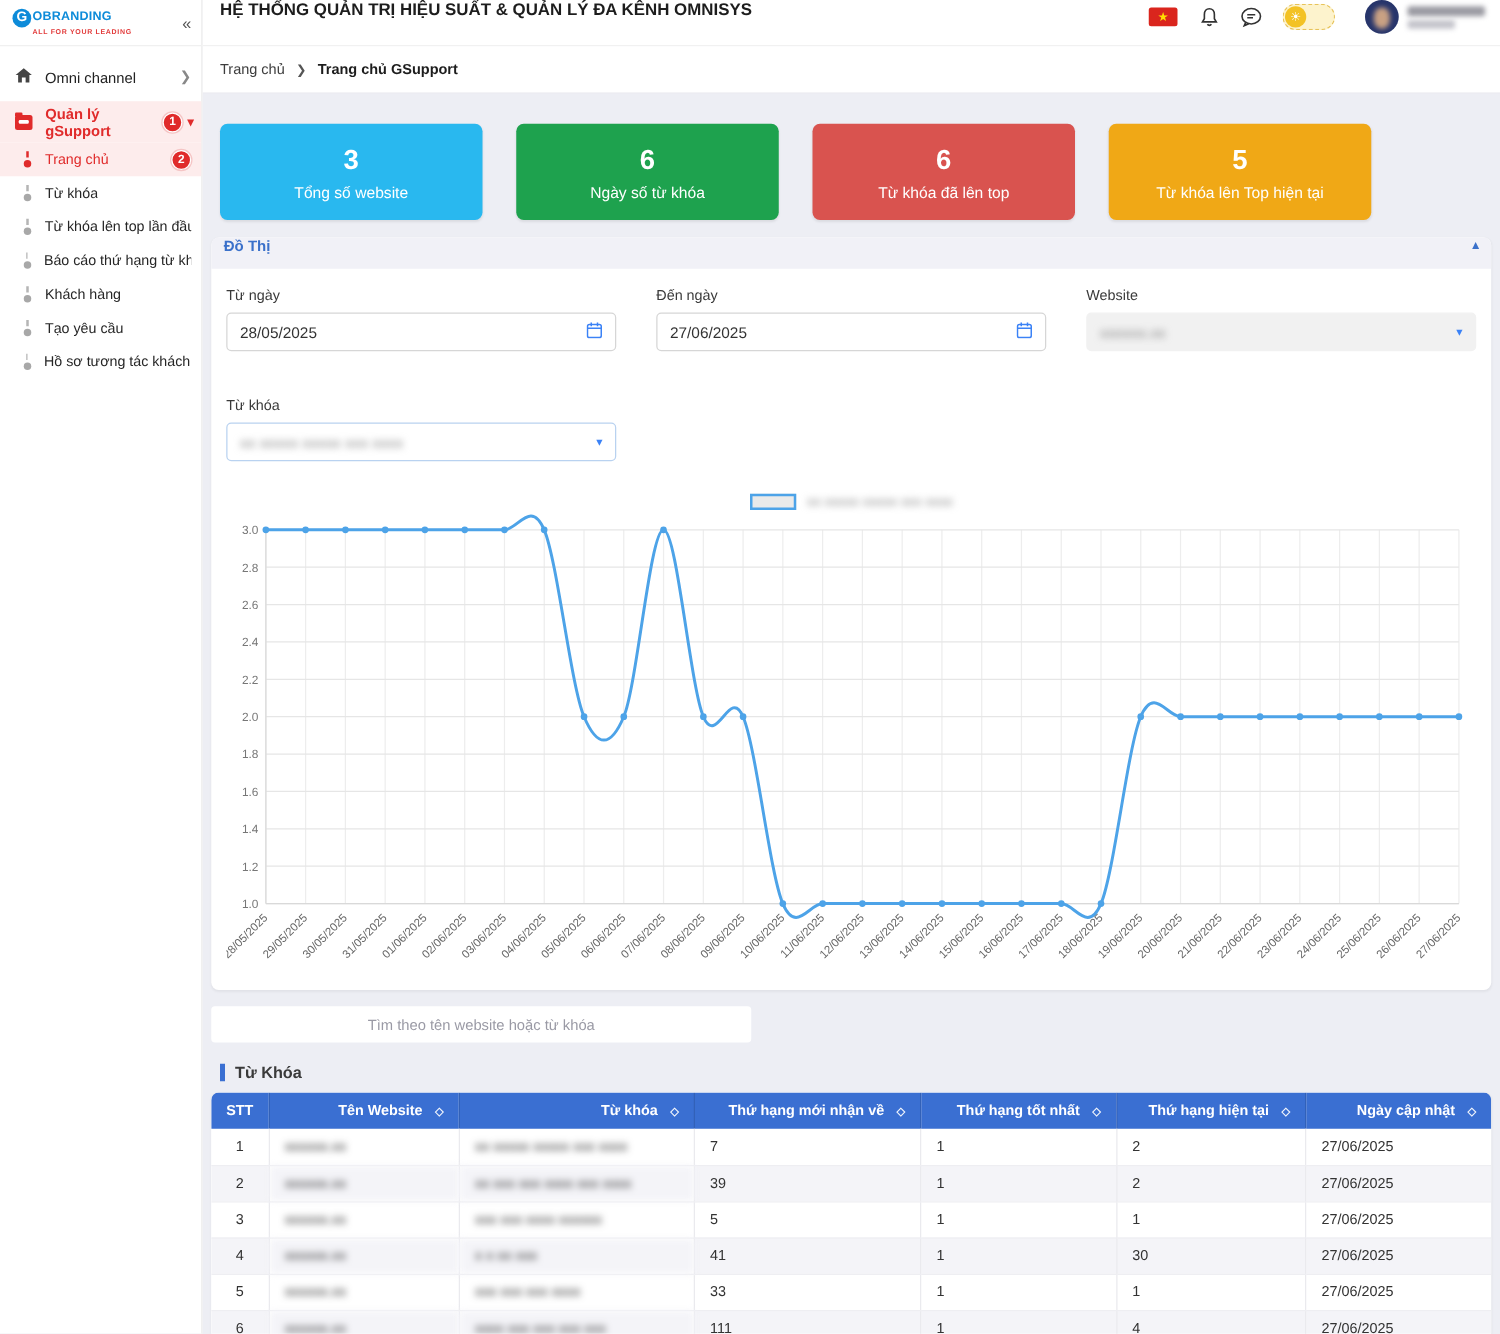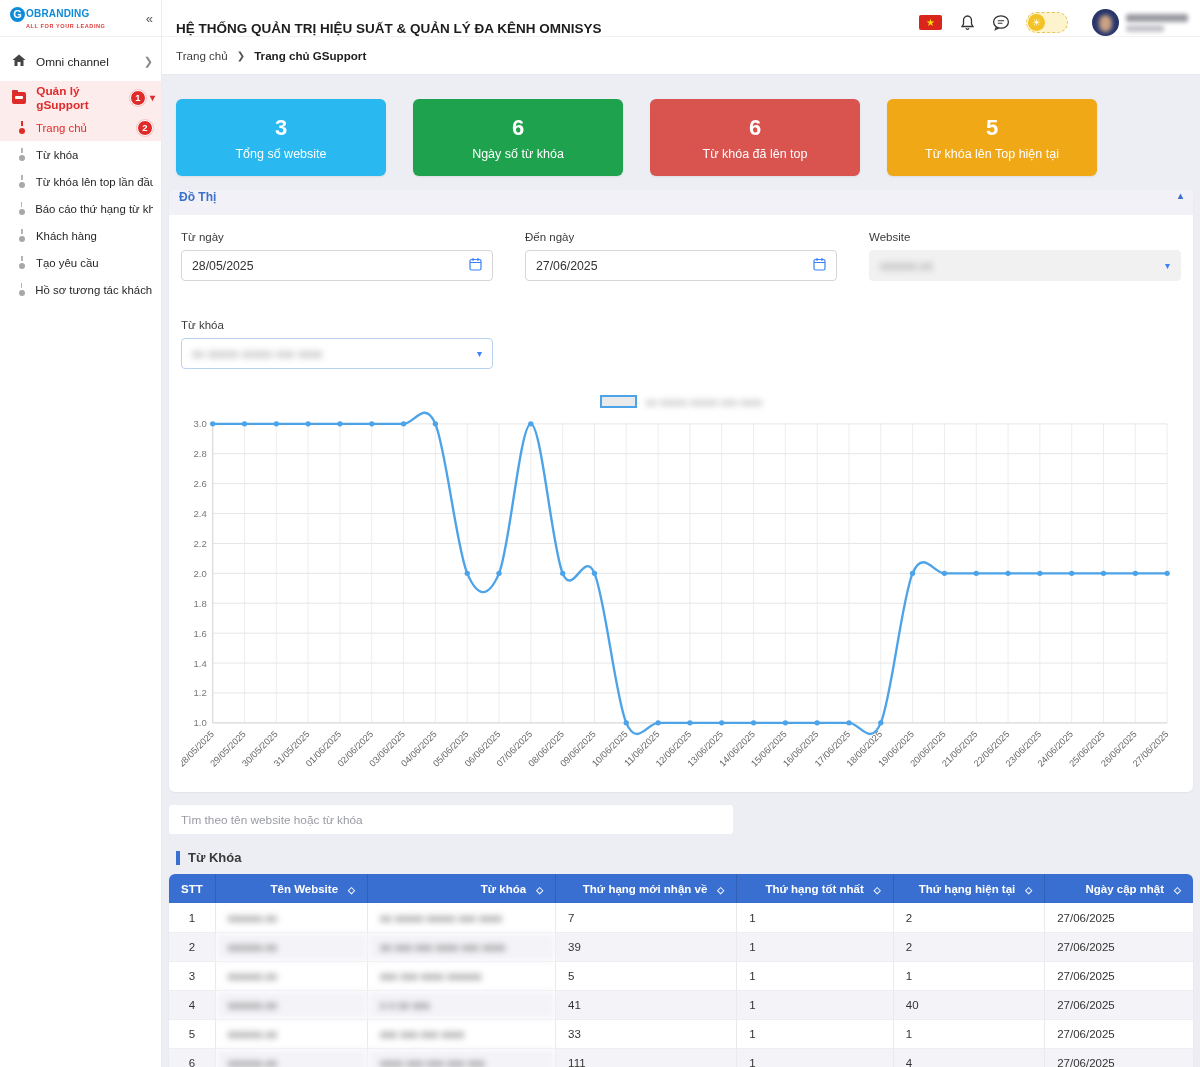--- a/index.html
+++ b/index.html
@@ -31,21 +31,21 @@
   .tree { width:8px; margin-right:10px; display:flex; flex-direction:column; align-items:center; }
   .tree .tick { width:1.5px; height:5px; background:#b5b5b5; margin-bottom:2px; }
   .tree .dot { width:6px; height:6px; border-radius:50%; background:#a8a8a8; }
   .side-item.active .tick { background:#e02b2b; }
   .side-item.active .dot { background:#e02b2b; }
   .side-item .badge-c { margin-left:auto; }
   .side-item .lbl { white-space:nowrap; overflow:hidden; }
 
   
   .main { position:absolute; left:162px; top:0; width:1038px; height:1067px; }
-  .topbar { height:37px; background:#fff; display:flex; align-items:flex-end; padding:0 12px 0 14px; border-bottom:1px solid #f1f1f1; }
+  .topbar { height:37px; background:#fff; display:flex; align-items:flex-start; padding:0 12px 0 14px; border-bottom:1px solid #f1f1f1; }
   .topbar h1 { font-size:13.5px; color:#1d1d1d; font-weight:bold; flex:1; }
   .top-ics { display:flex; align-items:center; gap:16px; }
   .flag { width:23px; height:15px; background:#da251d; border-radius:2px; display:flex; align-items:center; justify-content:center; color:#ffdd00; font-size:10px; cursor:pointer; }
   .ic-btn { width:18px; height:18px; cursor:pointer; display:flex; align-items:center; justify-content:center; }
   .toggle { width:42px; height:21px; border-radius:11px; background:#fdf3cd; border:1px dashed #e7c35a; display:flex; align-items:center; padding:1px; cursor:pointer; }
   .knob { width:17px; height:17px; border-radius:50%; background:#f3c224; color:#fff; font-size:10px; display:flex; align-items:center; justify-content:center; }
   .user { display:flex; align-items:center; gap:7px; margin-left:8px; cursor:pointer; }
   .avatar { width:27px; height:27px; border-radius:50%; background:#27356b; position:relative; overflow:hidden; }
   .avatar:after { content:""; position:absolute; left:7px; top:6px; width:13px; height:17px; background:#c9a183; border-radius:45%; filter:blur(2px); }
   .uname { display:flex; flex-direction:column; gap:3px; }
@@ -80,21 +80,21 @@
   .masked { filter:blur(3px); color:#8c8c8c; }
 
   .legend { display:flex; align-items:center; justify-content:center; gap:9px; margin:26px 0 2px 0; }
   .swatch { width:37px; height:13px; background:#eaeaea; border:2px solid #4da3e8; }
   .legend .masked { font-size:11px; }
 
   svg.chart { display:block; width:100%; }
   svg.chart .yt { font-size:9.6px; fill:#777; }
   svg.chart .xt { font-size:9.3px; fill:#666; }
 
-  .searchbox { margin-top:13px; width:564px; height:29px; background:#fff; border:none; border-radius:3px; padding:0 12px; font-size:11.8px; color:#333; font-family:"Liberation Sans",sans-serif; }
+  .searchbox { margin-top:13px; width:432px; height:29px; background:#fff; border:none; border-radius:3px; padding:0 12px; font-size:11.8px; color:#333; font-family:"Liberation Sans",sans-serif;text-align:center; }
   .searchbox::placeholder { color:#9a9aa5; }
 
   .sec-title { display:flex; align-items:center; gap:8px; margin:16px 0 9px 7px; }
   .sec-bar { width:4px; height:14px; background:#3a6fd2; }
   .sec-txt { font-size:13px; font-weight:bold; color:#3a3a3a; }
 
   table.kw { width:100%; border-collapse:collapse; background:#fff; }
   table.kw th { background:#3a6fd2; color:#fff; font-size:11.5px; font-weight:bold; text-align:right; height:29px; padding:0 12px; border-right:1px solid rgba(0,0,0,.12); cursor:pointer; white-space:nowrap; }
   table.kw th:last-child { border-right:none; }
   table.kw th .sort { font-size:9px; margin-left:10px; opacity:.95; }
@@ -502,21 +502,21 @@
     <td>1</td>
     <td>27/06/2025</td>
   </tr>
 
   <tr>
     <td class="c">4</td>
     <td class="masked">xxxxxx.xx</td>
     <td class="masked">x x xx xxx</td>
     <td>41</td>
     <td>1</td>
-    <td>40</td>
+    <td>30</td>
     <td>27/06/2025</td>
   </tr>
 
   <tr>
     <td class="c">5</td>
     <td class="masked">xxxxxx.xx</td>
     <td class="masked">xxx xxx xxx xxxx</td>
     <td>33</td>
     <td>1</td>
     <td>1</td>

